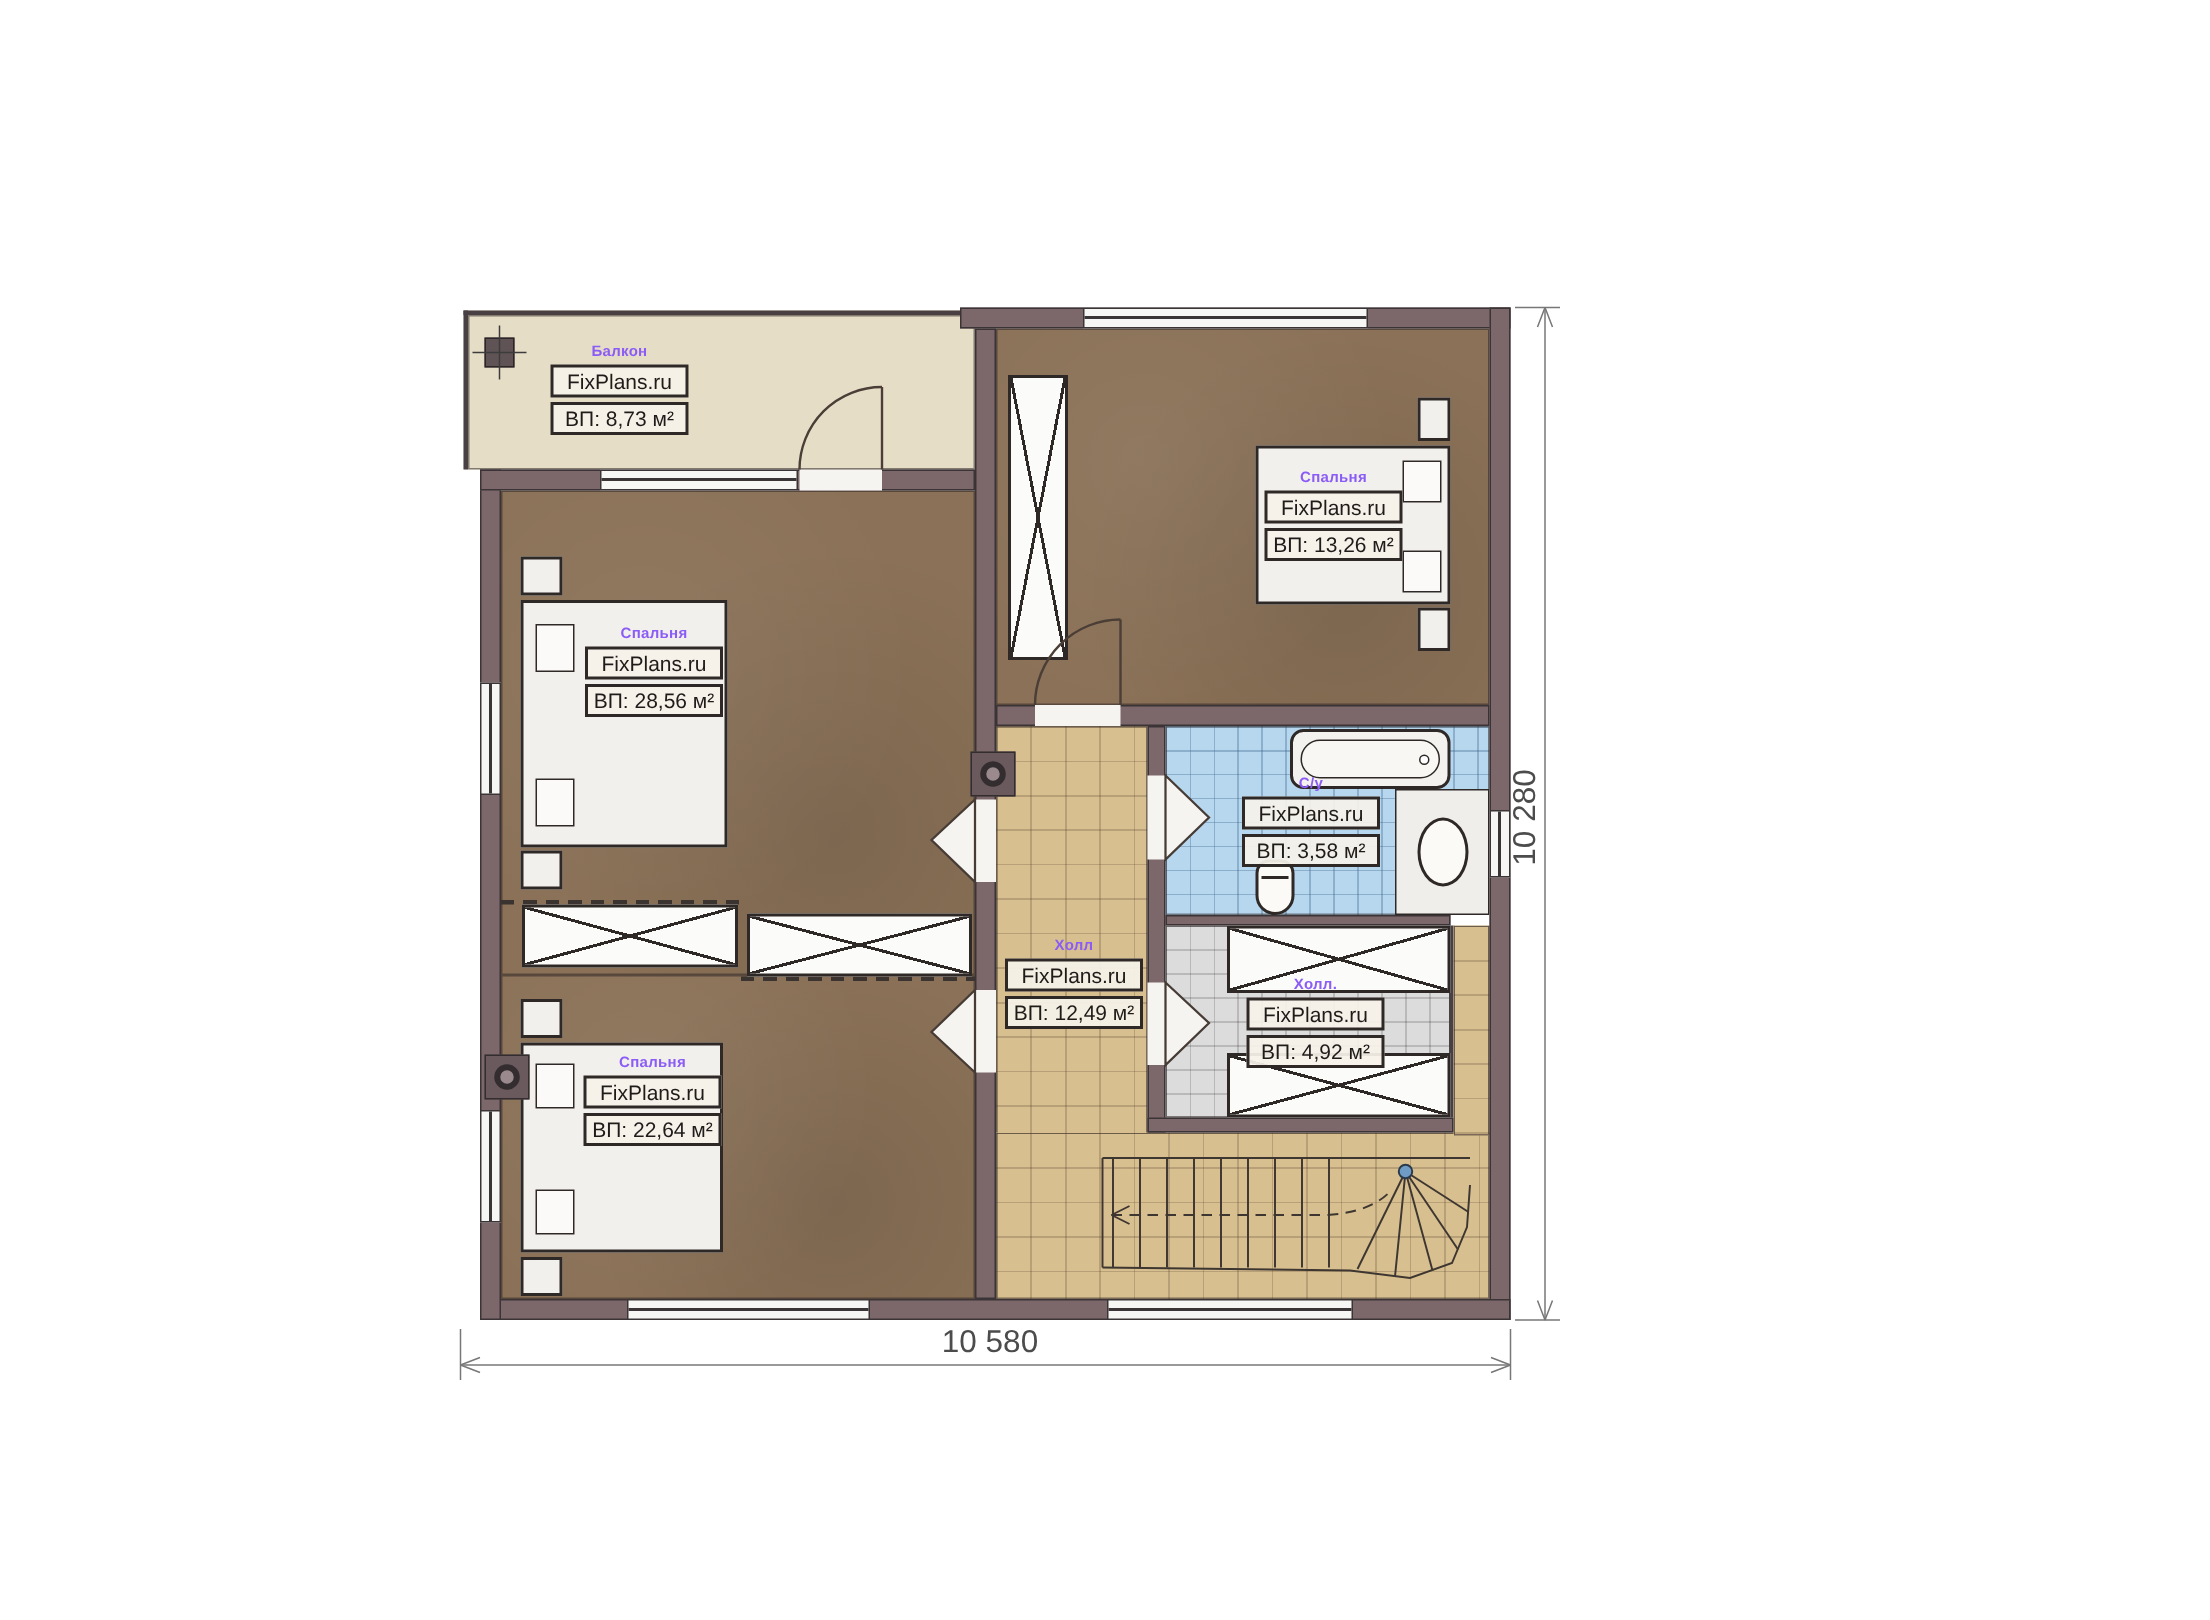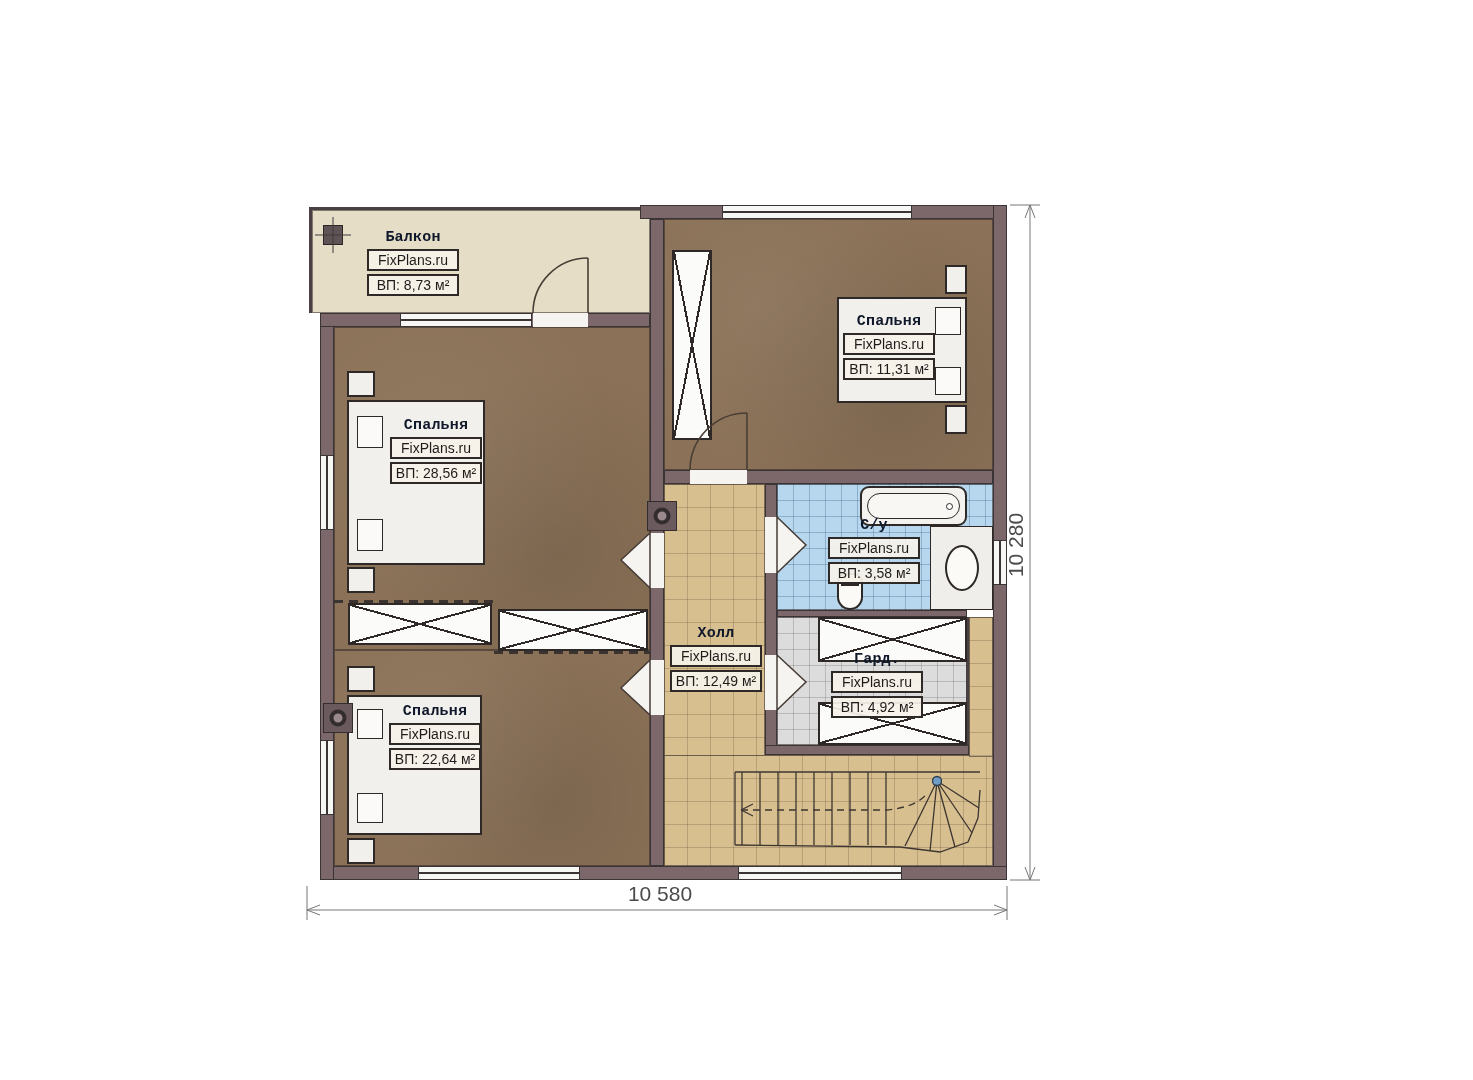--- a/index.html
+++ b/index.html
@@ -46,21 +46,21 @@
   .sink{background:#fbfaf7;border:2px solid #2e2926;border-radius:50%;}
   .toilet{background:#fbfaf7;border:2px solid #2e2926;border-radius:9px 9px 13px 13px;}
   .toilet::after{content:"";position:absolute;left:2px;right:2px;top:9px;height:1.5px;background:#2e2926;}
   .chimney{background:#6b5a5d;border:1.5px solid #332d2f;}
   .chimney-ring{position:absolute;left:50%;top:50%;width:17px;height:17px;transform:translate(-50%,-50%);
     border:4px solid #332d2f;border-radius:50%;background:#9b8a8d;}
   .colmarker{background:#5f5356;border:1.5px solid #2c2628;}
 
   
   .room-label{display:flex;flex-direction:column;align-items:center;width:98px;z-index:8;}
-  .rl-title{position:static;font-weight:bold;font-size:15px;color:#0f172a;margin-bottom:3px;white-space:nowrap;letter-spacing:.2px;font-family:Liberation Mono, monospace;}
+  .rl-title{position:static;font-weight:bold;font-size:10px;color:#8b5cf6;margin-bottom:3px;white-space:nowrap;letter-spacing:.2px;}
   .rl-box{position:static;border:2px solid #2e2926;background:rgba(246,242,233,.93);padding:1px 4px;
     font-size:14px;color:#1f1b19;white-space:nowrap;min-width:92px;text-align:center;margin-bottom:3px;}
 
   .overlay{position:absolute;left:0;top:0;width:1473px;height:1080px;pointer-events:none;z-index:6;}
   .dim-text{font-family:"Liberation Sans",sans-serif;font-size:21px;fill:#4c4c4c;}
 </style>
 </head>
 <body>
 
 <div class="stage">
@@ -154,39 +154,39 @@
       <div class="rl-box">ВП: 8,73 м²</div>
     </div>
     <div class="room-label" style="left:80px;top:212px;">
       <div class="rl-title">Спальня</div>
       <div class="rl-box">FixPlans.ru</div>
       <div class="rl-box">ВП: 28,56 м²</div>
     </div>
     <div class="room-label" style="left:533px;top:108px;">
       <div class="rl-title">Спальня</div>
       <div class="rl-box">FixPlans.ru</div>
-      <div class="rl-box">ВП: 11,31 м²</div>
+      <div class="rl-box">ВП: 13,26 м²</div>
     </div>
     <div class="room-label" style="left:79px;top:498px;">
       <div class="rl-title">Спальня</div>
       <div class="rl-box">FixPlans.ru</div>
       <div class="rl-box">ВП: 22,64 м²</div>
     </div>
     <div class="room-label" style="left:360px;top:420px;">
       <div class="rl-title">Холл</div>
       <div class="rl-box">FixPlans.ru</div>
       <div class="rl-box">ВП: 12,49 м²</div>
     </div>
     <div class="room-label" style="left:518px;top:312px;">
       <div class="rl-title">С/у</div>
       <div class="rl-box">FixPlans.ru</div>
       <div class="rl-box">ВП: 3,58 м²</div>
     </div>
     <div class="room-label" style="left:521px;top:446px;">
-      <div class="rl-title">Гард.</div>
+      <div class="rl-title">Холл.</div>
       <div class="rl-box">FixPlans.ru</div>
       <div class="rl-box">ВП: 4,92 м²</div>
     </div>
   </div>
 
   <svg class="overlay" viewBox="0 0 1473 1080">
 
     <g stroke="#4a3e36" stroke-width="1.6" fill="none">
       <path d="M588,313 L588,258"></path>
       <path d="M533,313 A55,55 0 0 1 588,258"></path>

